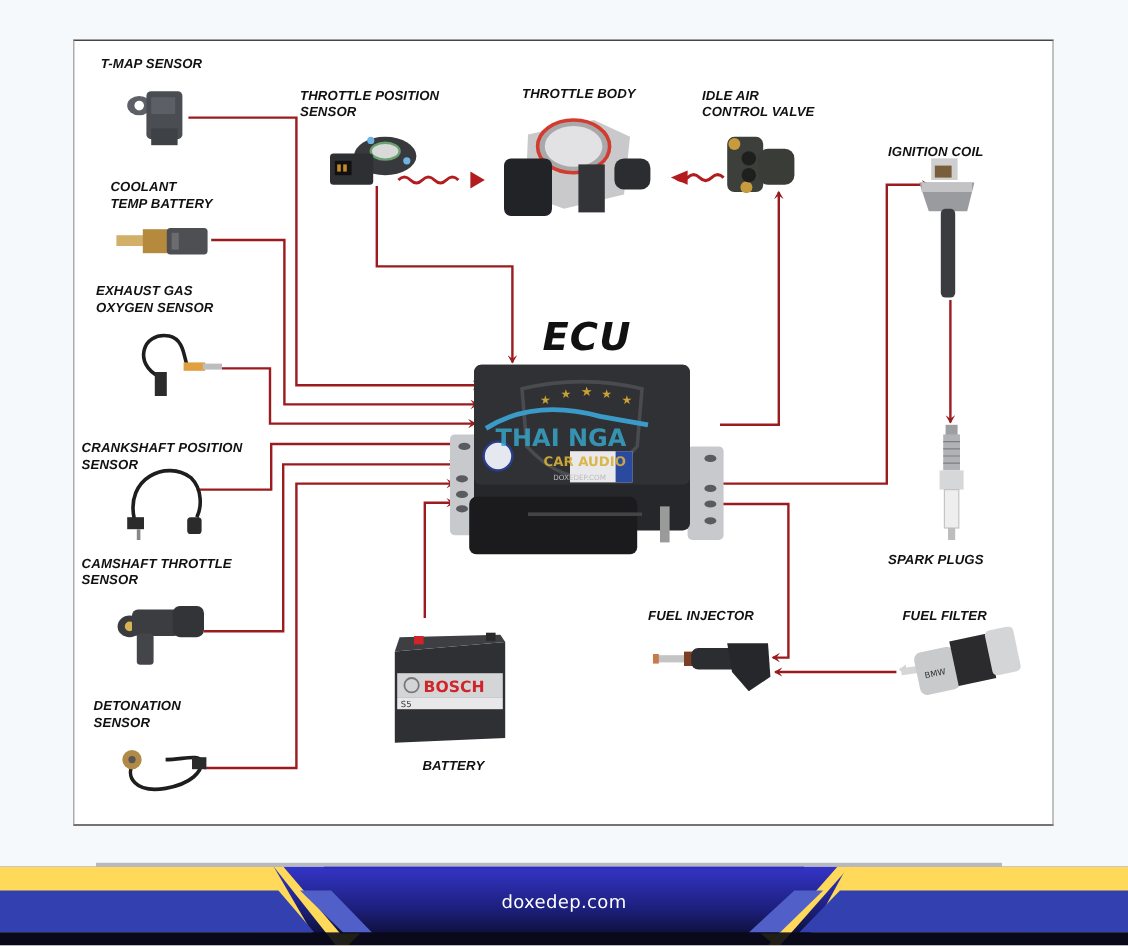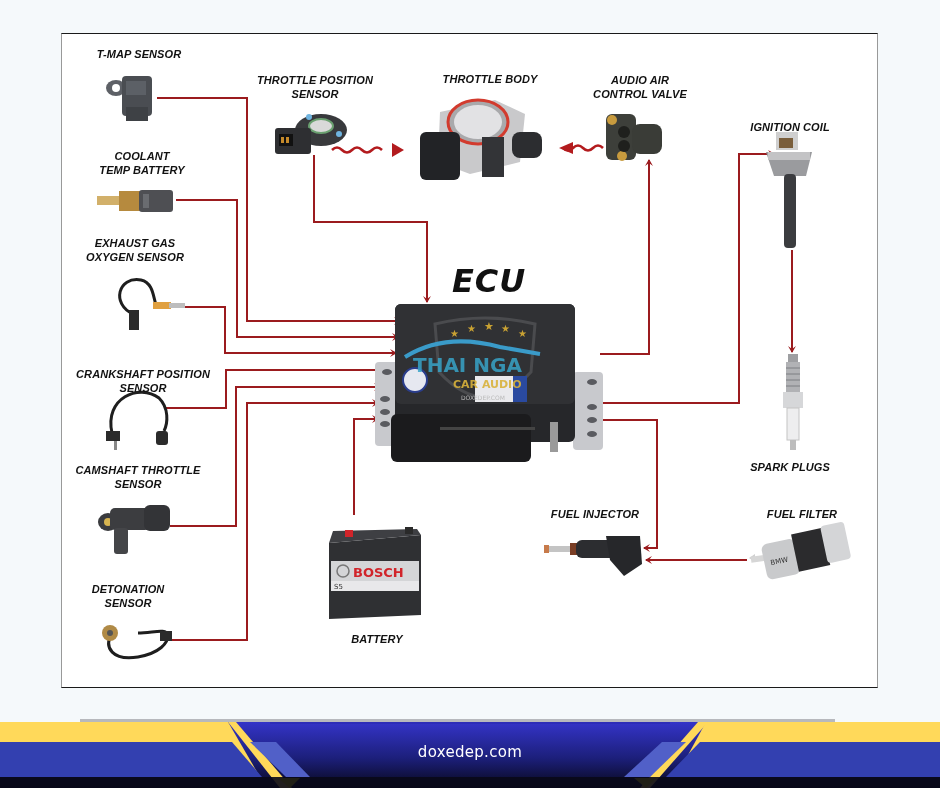--- a/index.html
+++ b/index.html
@@ -1,18 +1,18 @@
 <!DOCTYPE html>
 <html><head>
 <meta charset="utf-8">
 <style>
   html,body{margin:0;padding:0;}
   body{width:940px;height:788px;background:#f5f9fb;position:relative;overflow:hidden;font-family:"Liberation Sans",sans-serif;}
   .frame{position:absolute;left:61px;top:33px;width:817px;height:655px;background:#fff;border:1px solid #1a1a1a;border-left-color:#999;border-right-color:#999;box-sizing:border-box;}
-  .lbl{position:absolute;font-family:"Liberation Sans",sans-serif;font-weight:bold;font-style:italic;font-size:11px;color:#111;text-align:center;line-height:14px;white-space:pre;letter-spacing:0.1px;}
+  .lbl{position:absolute;font-family:"Liberation Sans",sans-serif;font-weight:bold;font-style:italic;font-size:11px;color:#111;text-align:left;line-height:14px;white-space:pre;letter-spacing:0.1px;}
   .ecu-title{position:absolute;left:452px;top:262px;font-family:"DejaVu Sans",sans-serif;font-weight:bold;font-style:italic;font-size:32px;color:#111;letter-spacing:1px;text-align:center;}
   svg.wires{position:absolute;left:0;top:0;}
   .part{position:absolute;}
   .footer{position:absolute;left:0;top:722px;width:940px;height:66px;}
   .footer-text{position:absolute;left:0;width:940px;top:743px;text-align:center;color:#fff;font-family:"DejaVu Sans",sans-serif;font-size:15px;letter-spacing:0.3px;}
   .gray-line{position:absolute;left:80px;top:719px;width:755px;height:3px;background:#b7b9bd;}
 </style>
 </head>
 <body>
 
@@ -234,27 +234,27 @@
 OXYGEN SENSOR</div>
 <div class="lbl" style="left:68px;top:367px;width:150px">CRANKSHAFT POSITION
 SENSOR</div>
 <div class="lbl" style="left:68px;top:463px;width:140px">CAMSHAFT THROTTLE
 SENSOR</div>
 <div class="lbl" style="left:78px;top:582px;width:100px">DETONATION
 SENSOR</div>
 <div class="lbl" style="left:250px;top:73px;width:130px">THROTTLE POSITION
 SENSOR</div>
 <div class="lbl" style="left:435px;top:72px;width:110px">THROTTLE BODY</div>
-<div class="lbl" style="left:585px;top:73px;width:110px">AUDIO AIR
+<div class="lbl" style="left:585px;top:73px;width:110px">IDLE AIR
 CONTROL VALVE</div>
 <div class="lbl" style="left:740px;top:120px;width:100px">IGNITION COIL</div>
 <div class="lbl" style="left:740px;top:460px;width:100px">SPARK PLUGS</div>
 <div class="lbl" style="left:540px;top:507px;width:110px">FUEL INJECTOR</div>
 <div class="lbl" style="left:752px;top:507px;width:100px">FUEL FILTER</div>
-<div class="lbl" style="left:337px;top:632px;width:80px">BATTERY</div>
+<div class="lbl" style="left:352px;top:632px;width:80px">BATTERY</div>
 
 <div class="gray-line"></div>
 <svg class="footer" width="940" height="66" viewBox="0 0 940 66">
   <defs>
     <linearGradient id="ng" x1="0" y1="0" x2="0" y2="1">
       <stop offset="0" stop-color="#3434c8"></stop>
       <stop offset="0.55" stop-color="#1c1f7a"></stop>
       <stop offset="1" stop-color="#08081c"></stop>
     </linearGradient>
   </defs>

